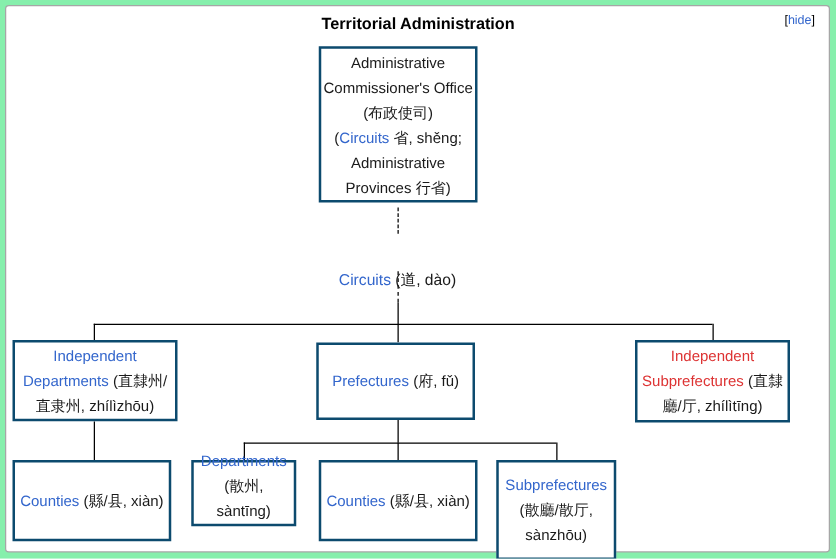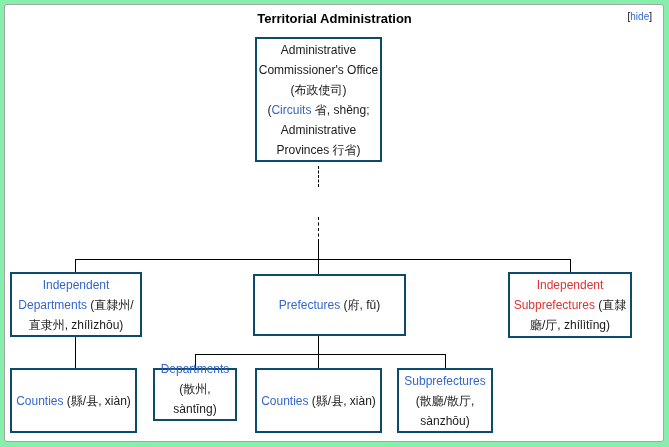--- a/index.html
+++ b/index.html
@@ -48,26 +48,26 @@
   .italic { }
   .plain { color: #1a1a1a; }
   .vline { position: absolute; width: 0; border-left: 1px solid #000; }
   .vline.dashed { border-left-style: dashed; }
   .hline { position: absolute; height: 0; border-top: 1px solid #000; }
 
   
   .n-admin   { left: 255px; top: 37px;  width: 127px; height: 125px; }
   .l-circuits{ left: 238px; top: 197px; width: 160px; height: 18px; }
   .n-inddep  { left: 10px;  top: 272px; width: 132px; height: 65px; }
-  .n-pref    { left: 253px; top: 274px; width: 153px; height: 62px; text-align: center; }
+  .n-pref    { left: 253px; top: 274px; width: 127px; height: 62px; text-align: center; }
   .n-indsub  { left: 508px; top: 272px; width: 124px; height: 66px; }
   .n-cnt1    { left: 10px;  top: 368px; width: 127px; height: 65px; }
   .n-dep     { left: 153px; top: 368px; width: 84px;  height: 53px; align-items: flex-end; }
   .n-cnt2    { left: 255px; top: 368px; width: 127px; height: 65px; }
-  .n-sub     { left: 397px; top: 368px; width: 96px;  height: 65px; }
+  .n-sub     { left: 397px; top: 368px; width: 96px;  height: 80px; }
 
   .c-dash1   { left: 318px; top: 166px; height: 21px; }
   .c-dash2   { left: 318px; top: 217px; height: 25px; }
   .c-vmid    { left: 318px; top: 242px; height: 32px; }
   .c-h1      { left: 75px;  top: 259px; width: 495px; }
   .c-stubL   { left: 75px;  top: 259px; height: 13px; }
   .c-stubR   { left: 570px; top: 259px; height: 13px; }
   .c-vleft   { left: 75px;  top: 337px; height: 31px; }
   .c-vcent   { left: 318px; top: 336px; height: 18px; }
   .c-h2      { left: 195px; top: 354px; width: 250px; }
@@ -100,20 +100,23 @@
 
   <div class="node n-admin">
     <div class="node-text"><span class="plain">Administrative
 Commissioner's Office
 (布政使司)
 (</span><a class="link">Circuits</a><span class="plain"> 省, </span><span class="italic">shěng</span><span class="plain">;
 Administrative
 Provinces 行省)</span></div>
   </div>
 
+  <div class="floating-label l-circuits">
+    <span><a class="link">Circuits</a><span class="plain"> (道, </span><span class="italic">dào</span><span class="plain">)</span></span>
+  </div>
 
   <div class="node n-inddep">
     <div class="node-text"><a class="link">Independent
 Departments</a><span class="plain"> (直隸州/
 直隶州, </span><span class="italic">zhílìzhōu</span><span class="plain">)</span></div>
   </div>
 
   <div class="node n-pref">
     <div class="node-text"><a class="link">Prefectures</a><span class="plain"> (府, </span><span class="italic">fǔ</span><span class="plain">)</span></div>
   </div>

